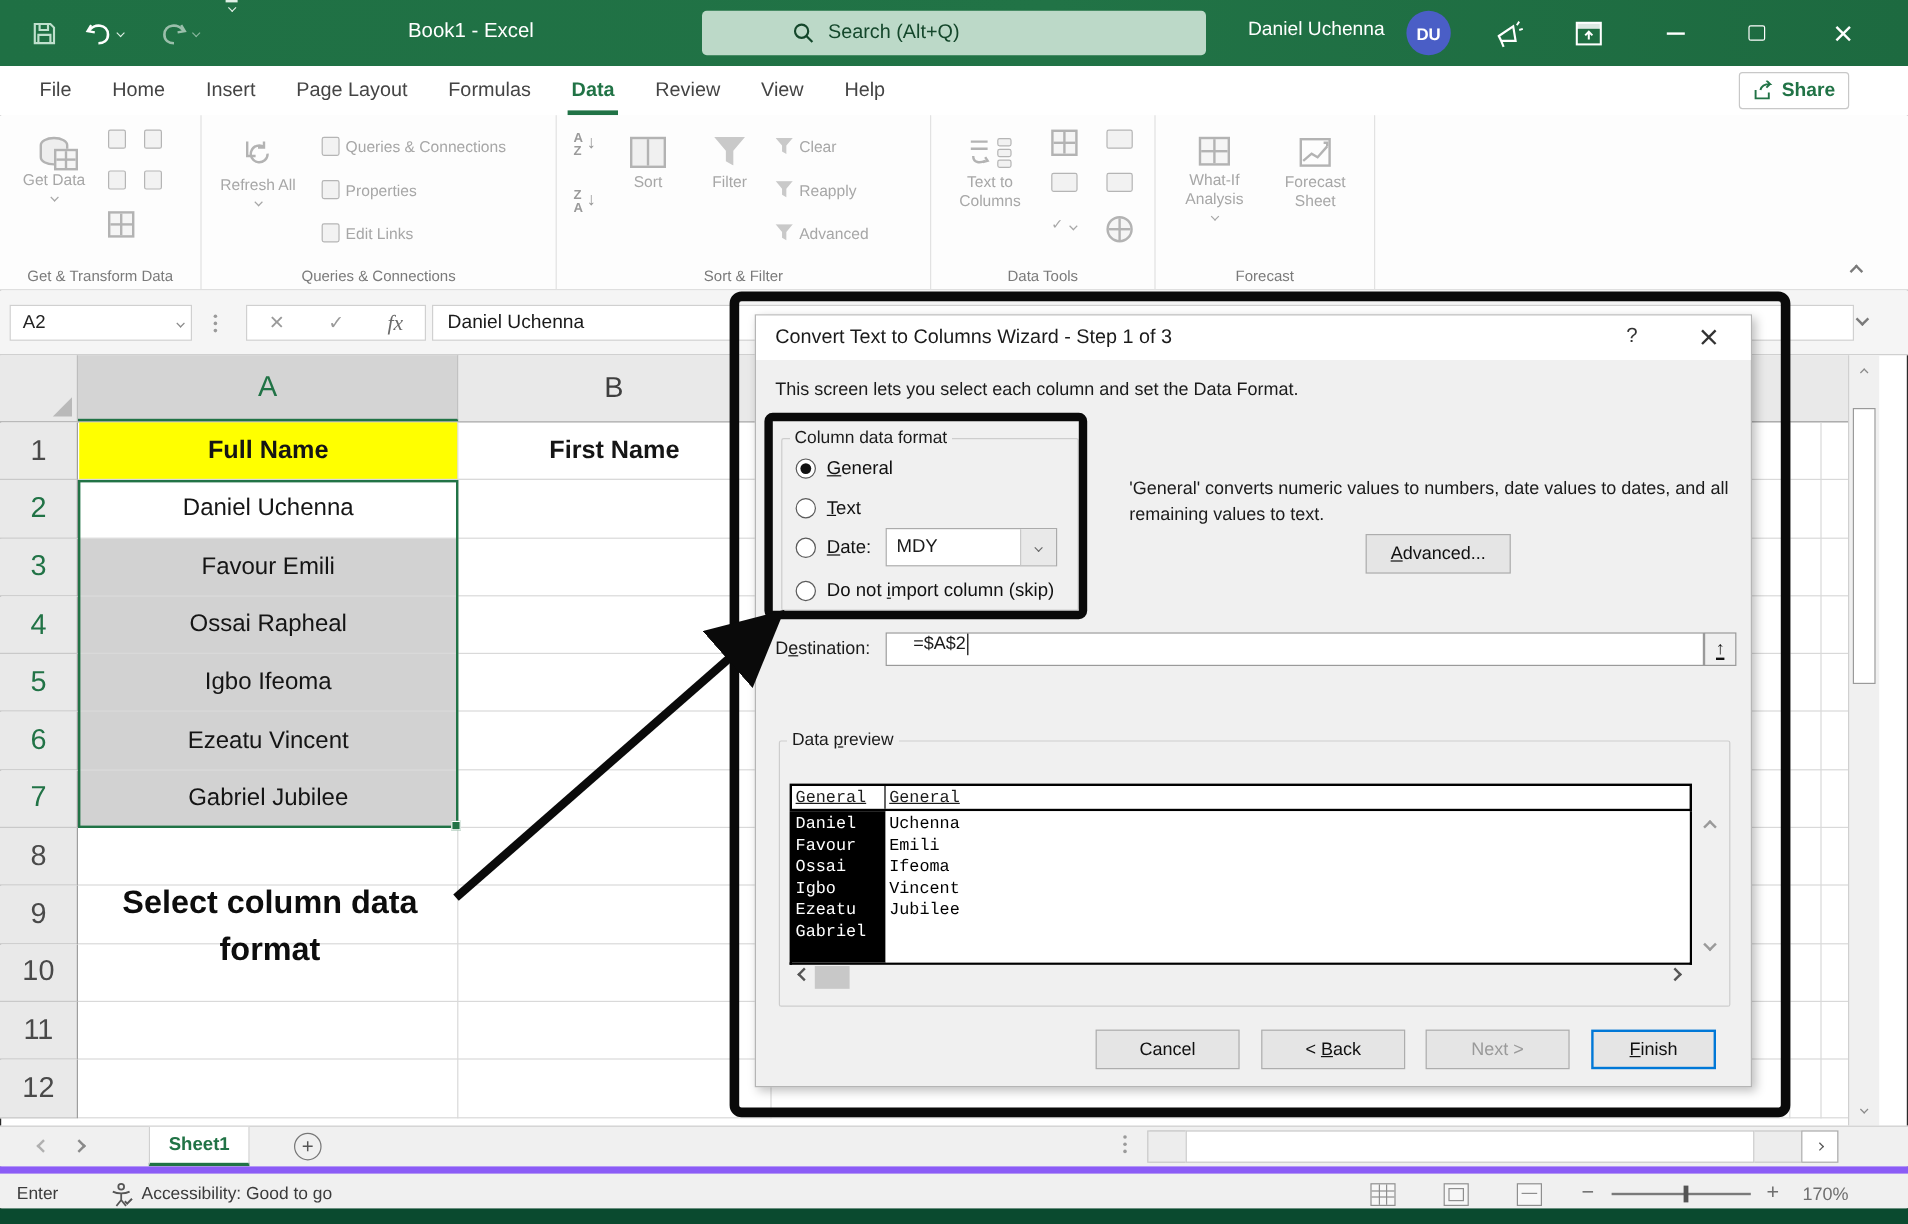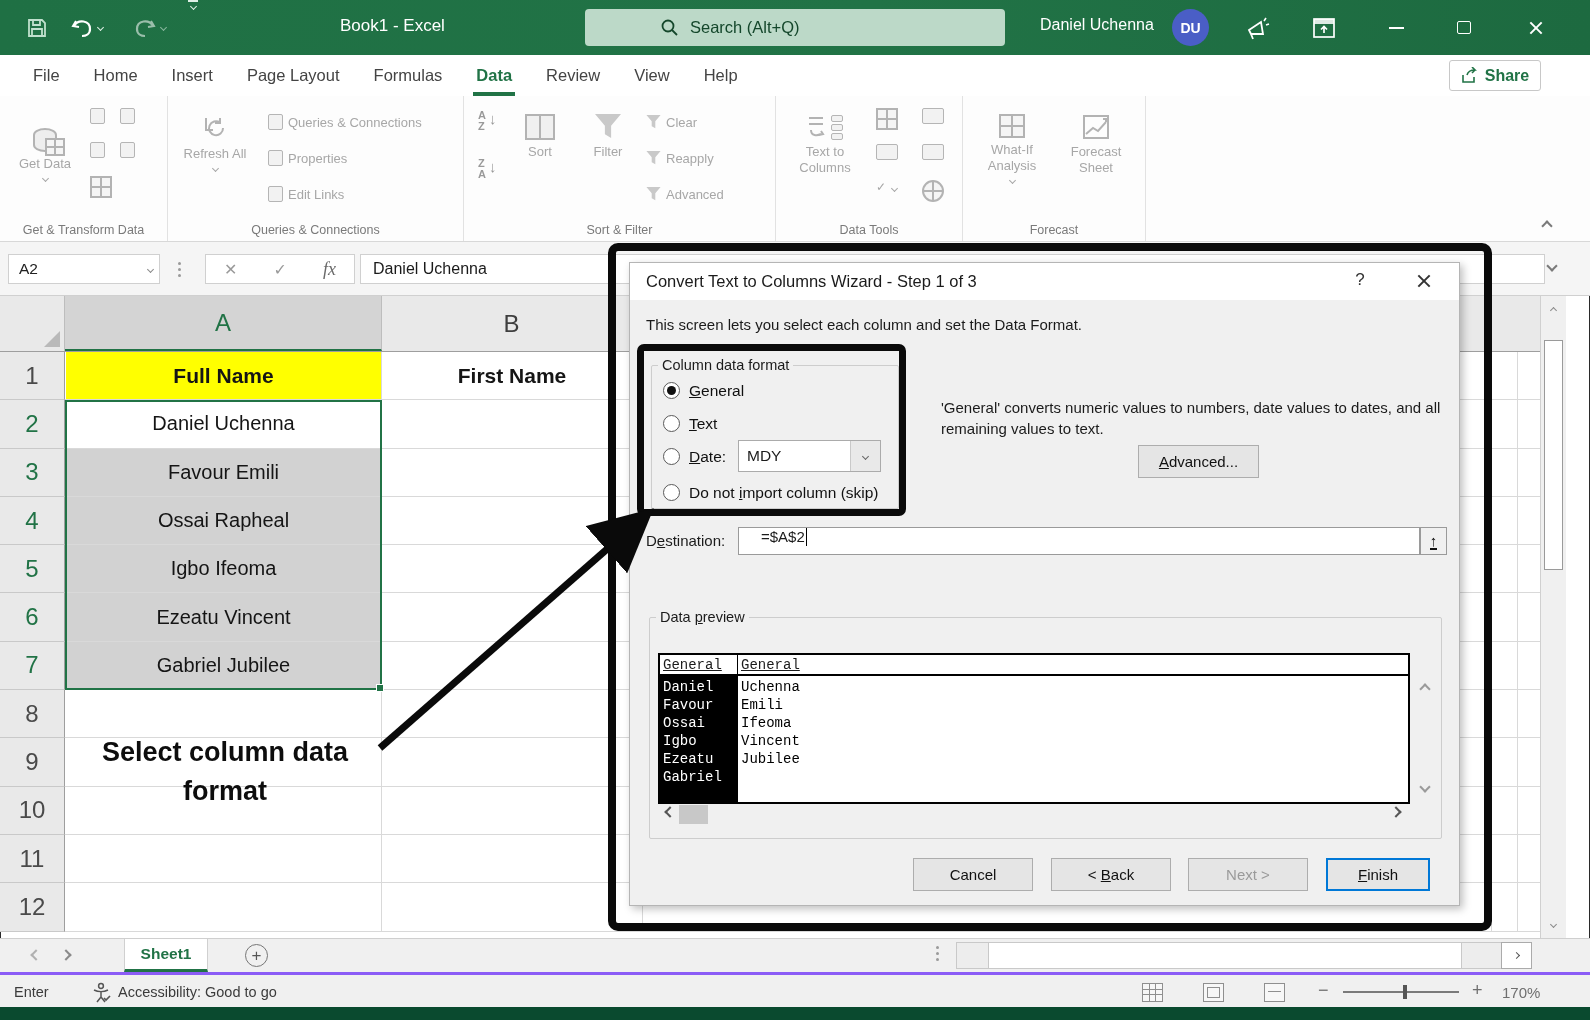--- a/index.html
+++ b/index.html
@@ -150,21 +150,21 @@
   #sheetbar { left:0; top:938px; width:1590px; height:34px; background:#f0f0f0; border-top:1px solid #cfcfcf; }
   #tab-sheet1 { position:absolute; left:124px; top:0; width:84px; height:33px; background:#fff; border:1px solid #d0d0d0; border-top:none;
      border-bottom:3px solid #217346; color:#217346; font-weight:bold; font-size:15.5px; display:flex; align-items:center; justify-content:center; }
   #add-sheet { position:absolute; left:245px; top:5px; width:23px; height:23px; border:1.5px solid #767676; border-radius:50%;
      color:#555; display:flex; align-items:center; justify-content:center; font-size:17px; }
   #hsb-track { position:absolute; left:956px; top:3px; width:576px; height:27px; background:#ededed; border:1px solid #c9c9c9; }
   #hsb-thumb { position:absolute; left:988px; top:3px; width:474px; height:27px; background:#fff; border:1px solid #c9c9c9; }
   .hsb-btn { position:absolute; top:3px; width:31px; height:27px; background:#fff; border:1px solid #ababab; display:flex; align-items:center; justify-content:center; color:#555; }
 
   
-  #statusbar { left:0; top:972px; width:1590px; height:35px; background:#f0f0f0; border-top:3px solid #8b5cf6; font-size:14.5px; color:#3b3b3b; }
+  #statusbar { left:0; top:972px; width:1590px; height:35px; background:#f0f0f0; border-top:6px solid #8b5cf6; font-size:14.5px; color:#3b3b3b; }
   .view-ic { position:absolute; top:8px; width:21px; height:19px; border:1.6px solid #8f8f8f; background:#f7f7f7; }
   .view-ic.grid { background:
      linear-gradient(#8f8f8f 0 0) 33% 0/1.4px 100% no-repeat,
      linear-gradient(#8f8f8f 0 0) 67% 0/1.4px 100% no-repeat,
      linear-gradient(#8f8f8f 0 0) 0 33%/100% 1.4px no-repeat,
      linear-gradient(#8f8f8f 0 0) 0 67%/100% 1.4px no-repeat,#f7f7f7; }
   .view-ic.pl::after { content:""; position:absolute; left:3px; right:3px; top:3px; bottom:3px; border:1.2px solid #8f8f8f; }
   .view-ic.pb::after { content:""; position:absolute; left:3px; right:3px; top:7px; border-top:1.4px solid #8f8f8f; height:0; }
   #zoom-track { position:absolute; left:1343px; top:16px; width:116px; height:2px; background:#7a7a7a; }
   #zoom-thumb { position:absolute; left:1403px; top:10px; width:4px; height:14px; background:#555; }
@@ -257,21 +257,21 @@
     <svg width="17" height="17" viewBox="0 0 17 17">
         <path d="M2 8 v7 h11 v-5" fill="none" stroke="#217346" stroke-width="1.6"></path>
         <path d="M6 8 c1-4 5-5 8-5 l-3-3 M14 3 l-3 3" fill="none" stroke="#217346" stroke-width="1.6"></path>
       </svg>
     <span>Share</span>
   </div>
 
   <div id="ribbon" class="abs">
 
     <div class="rgroup" style="width:168px;">
-      <div class="bigbtn abs" style="left:14px; top:22px; width:62px;">
+      <div class="bigbtn abs" style="left:14px; top:8px; width:62px;">
         <span style="position:relative;">
           <span class="cylinder" style="display:block;"></span>
           <span class="mini-grid abs" style="left:12px; top:10px; width:20px; height:18px;"></span>
         </span>
         <span class="blabel">Get Data</span>
         <span class="chev sm down" style="color:#a7a7a7;"></span>
       </div>
       <span class="ic-box abs" style="left:90px; top:12px;"></span>
       <span class="ic-box abs" style="left:120px; top:12px;"></span>
       <span class="ic-box abs" style="left:90px; top:46px;"></span>

